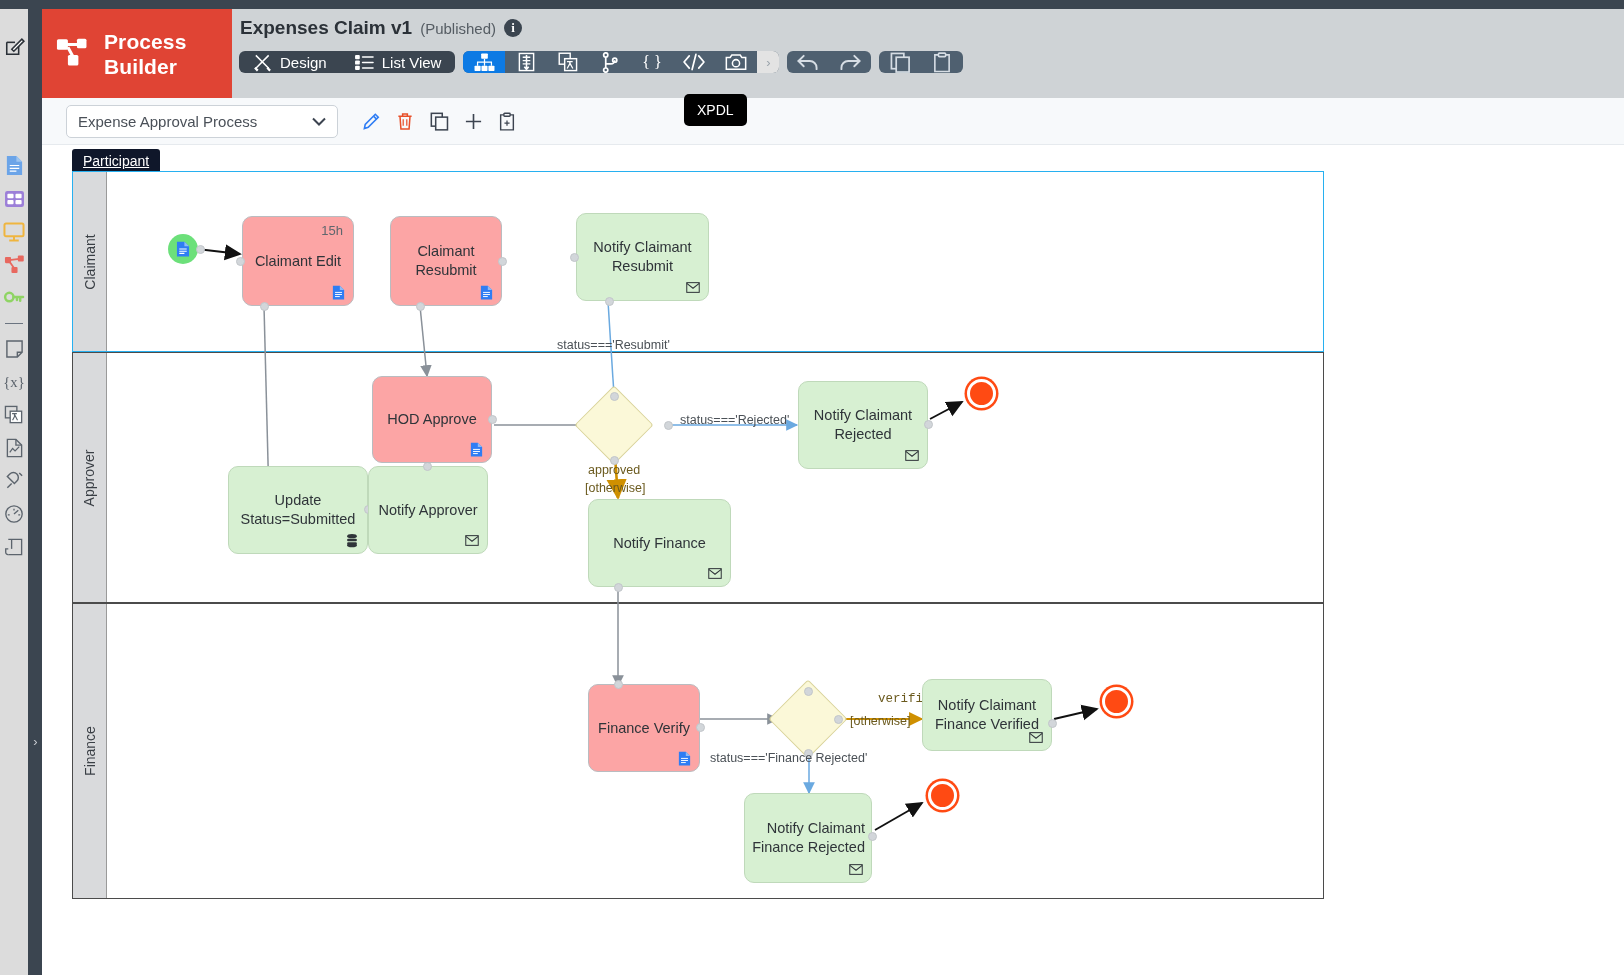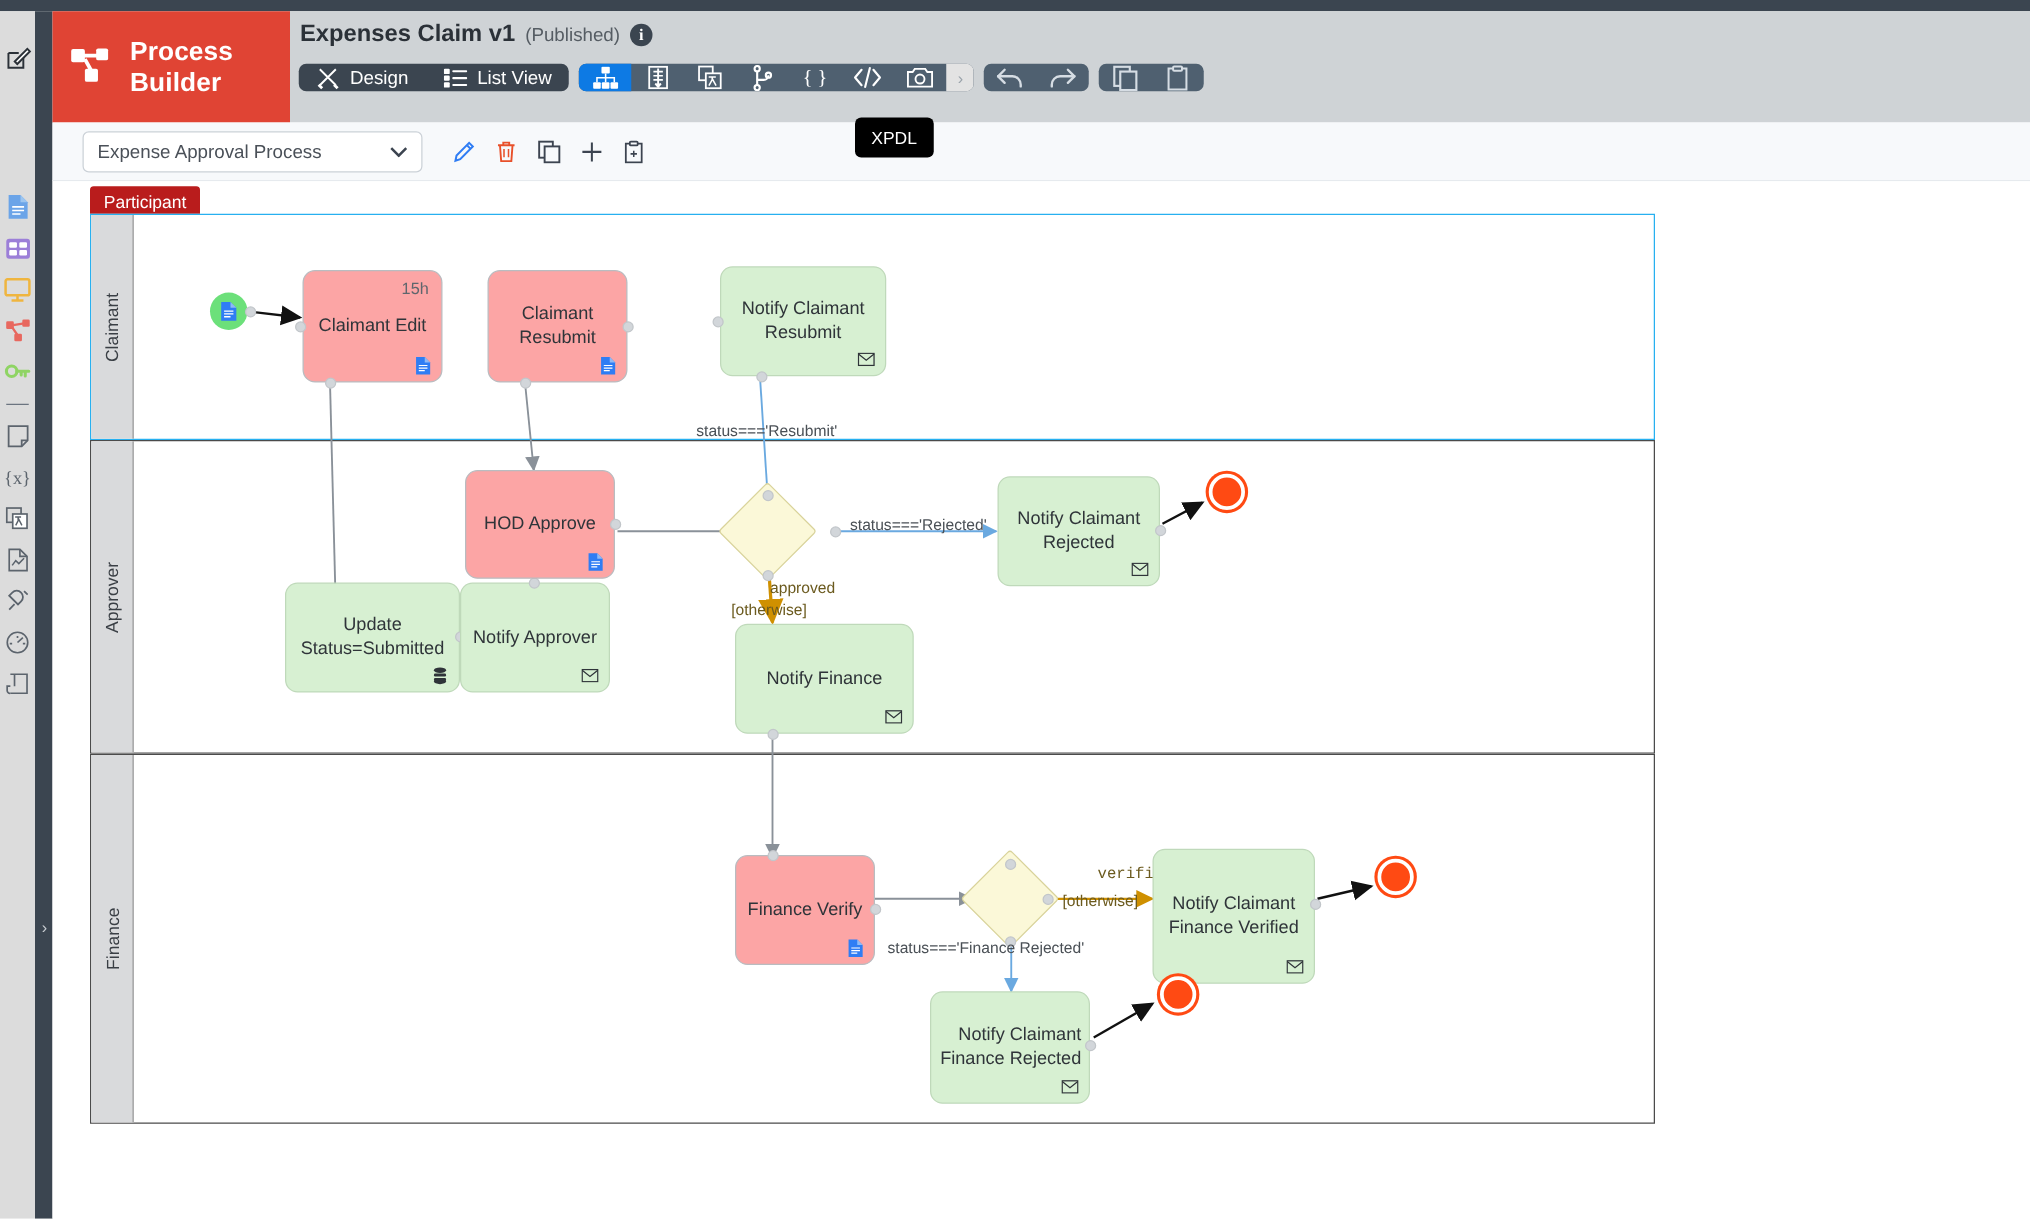--- a/index.html
+++ b/index.html
@@ -134,23 +134,24 @@
     justify-content: center; cursor: pointer;
   }
 
   
   .canvas {
     position: absolute; left: 42px; top: 145px; right: 0; bottom: 0;
     background: #ffffff; overflow: hidden;
   }
   .pool-tab {
     position: absolute; left: 30px; top: 4px;
-    background: #b91c1c; color: #ffffff;
+    background: #0f172a; color: #ffffff;
     font-size: 14px; padding: 4px 11px 5px 11px;
     border-radius: 3px 3px 0 0;
+    text-decoration: underline;
   }
   .pool {
     position: absolute; left: 30px; top: 26px;
     width: 1252px; height: 728px;
   }
   .lane {
     position: absolute; left: 0; width: 1252px;
     background: #ffffff;
   }
   .lane.sel { border: 1px solid #27b0f0; }
@@ -690,21 +691,21 @@
         </span>
       </div>
       <div class="port" style="left:416px; top:244px;"></div>
 
       <div class="gateway" style="left:514px; top:226px;"></div>
       <div class="port" style="left:538px; top:221px;"></div>
       <div class="port" style="left:538px; top:285px;"></div>
       <div class="port" style="left:592px; top:250px;"></div>
 
       <div class="edge-lbl" style="left:608px; top:242px;">status==='Rejected'</div>
-      <div class="edge-lbl amber" style="left:544px; top:292px;text-align:center;">approved</div>
+      <div class="edge-lbl amber" style="left:516px; top:292px;text-align:center;">approved</div>
       <div class="edge-lbl amber" style="left:513px; top:310px;">[otherwise]</div>
 
       <div class="node msg" style="left:726px; top:210px; width:130px; height:88px;">
         <span class="node-lbl">Notify Claimant Rejected</span>
         <span class="node-badge">
           <svg width="14" height="11" viewBox="0 0 15 12" fill="none" stroke="#2f3439" stroke-width="1.1">
               <rect x="0.7" y="0.7" width="13.6" height="10.6"></rect>
               <path d="M0.7 1.4 7.5 6.8 14.3 1.4"></path>
             </svg>
         </span>
@@ -741,21 +742,21 @@
       <div class="gateway" style="left:708px; top:520px;">
       </div>
       <div class="port" style="left:732px; top:516px;"></div>
       <div class="port" style="left:732px; top:578px;"></div>
       <div class="port" style="left:762px; top:544px;"></div>
 
       <div class="edge-lbl amber" style="left:806px; top:521px;font-family:Liberation Mono, monospace;">verified</div>
       <div class="edge-lbl amber" style="left:778px; top:543px;">[otherwise]</div>
       <div class="edge-lbl" style="left:638px; top:580px;">status==='Finance Rejected'</div>
 
-      <div class="node msg" style="left:850px; top:508px; width:130px; height:108px;">
+      <div class="node msg" style="left:850px; top:508px; width:130px; height:72px;">
         <span class="node-lbl">Notify Claimant Finance Verified</span>
         <span class="node-badge">
           <svg width="14" height="11" viewBox="0 0 15 12" fill="none" stroke="#2f3439" stroke-width="1.1">
               <rect x="0.7" y="0.7" width="13.6" height="10.6"></rect>
               <path d="M0.7 1.4 7.5 6.8 14.3 1.4"></path>
             </svg>
         </span>
       </div>
       <div class="port" style="left:976px; top:548px;"></div>
       <div class="evt end" style="left:1030px; top:516px;"></div>

